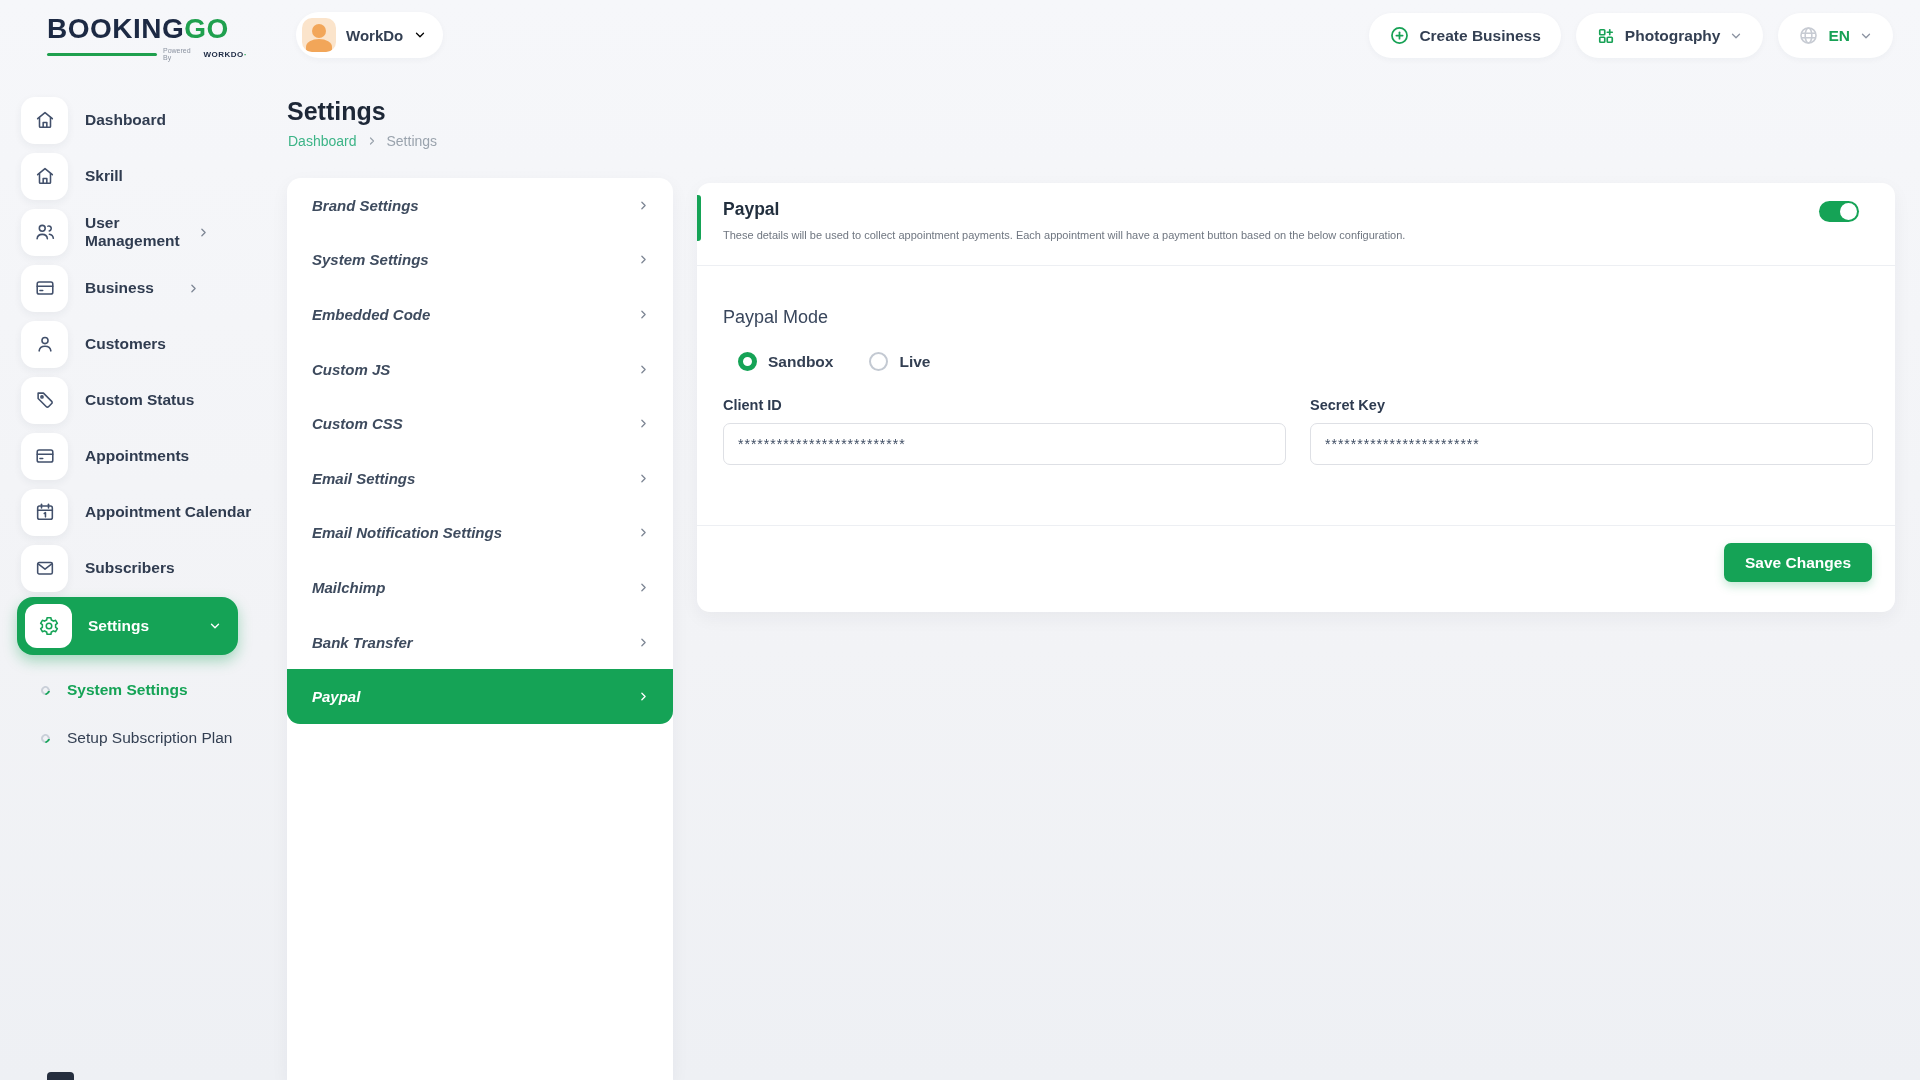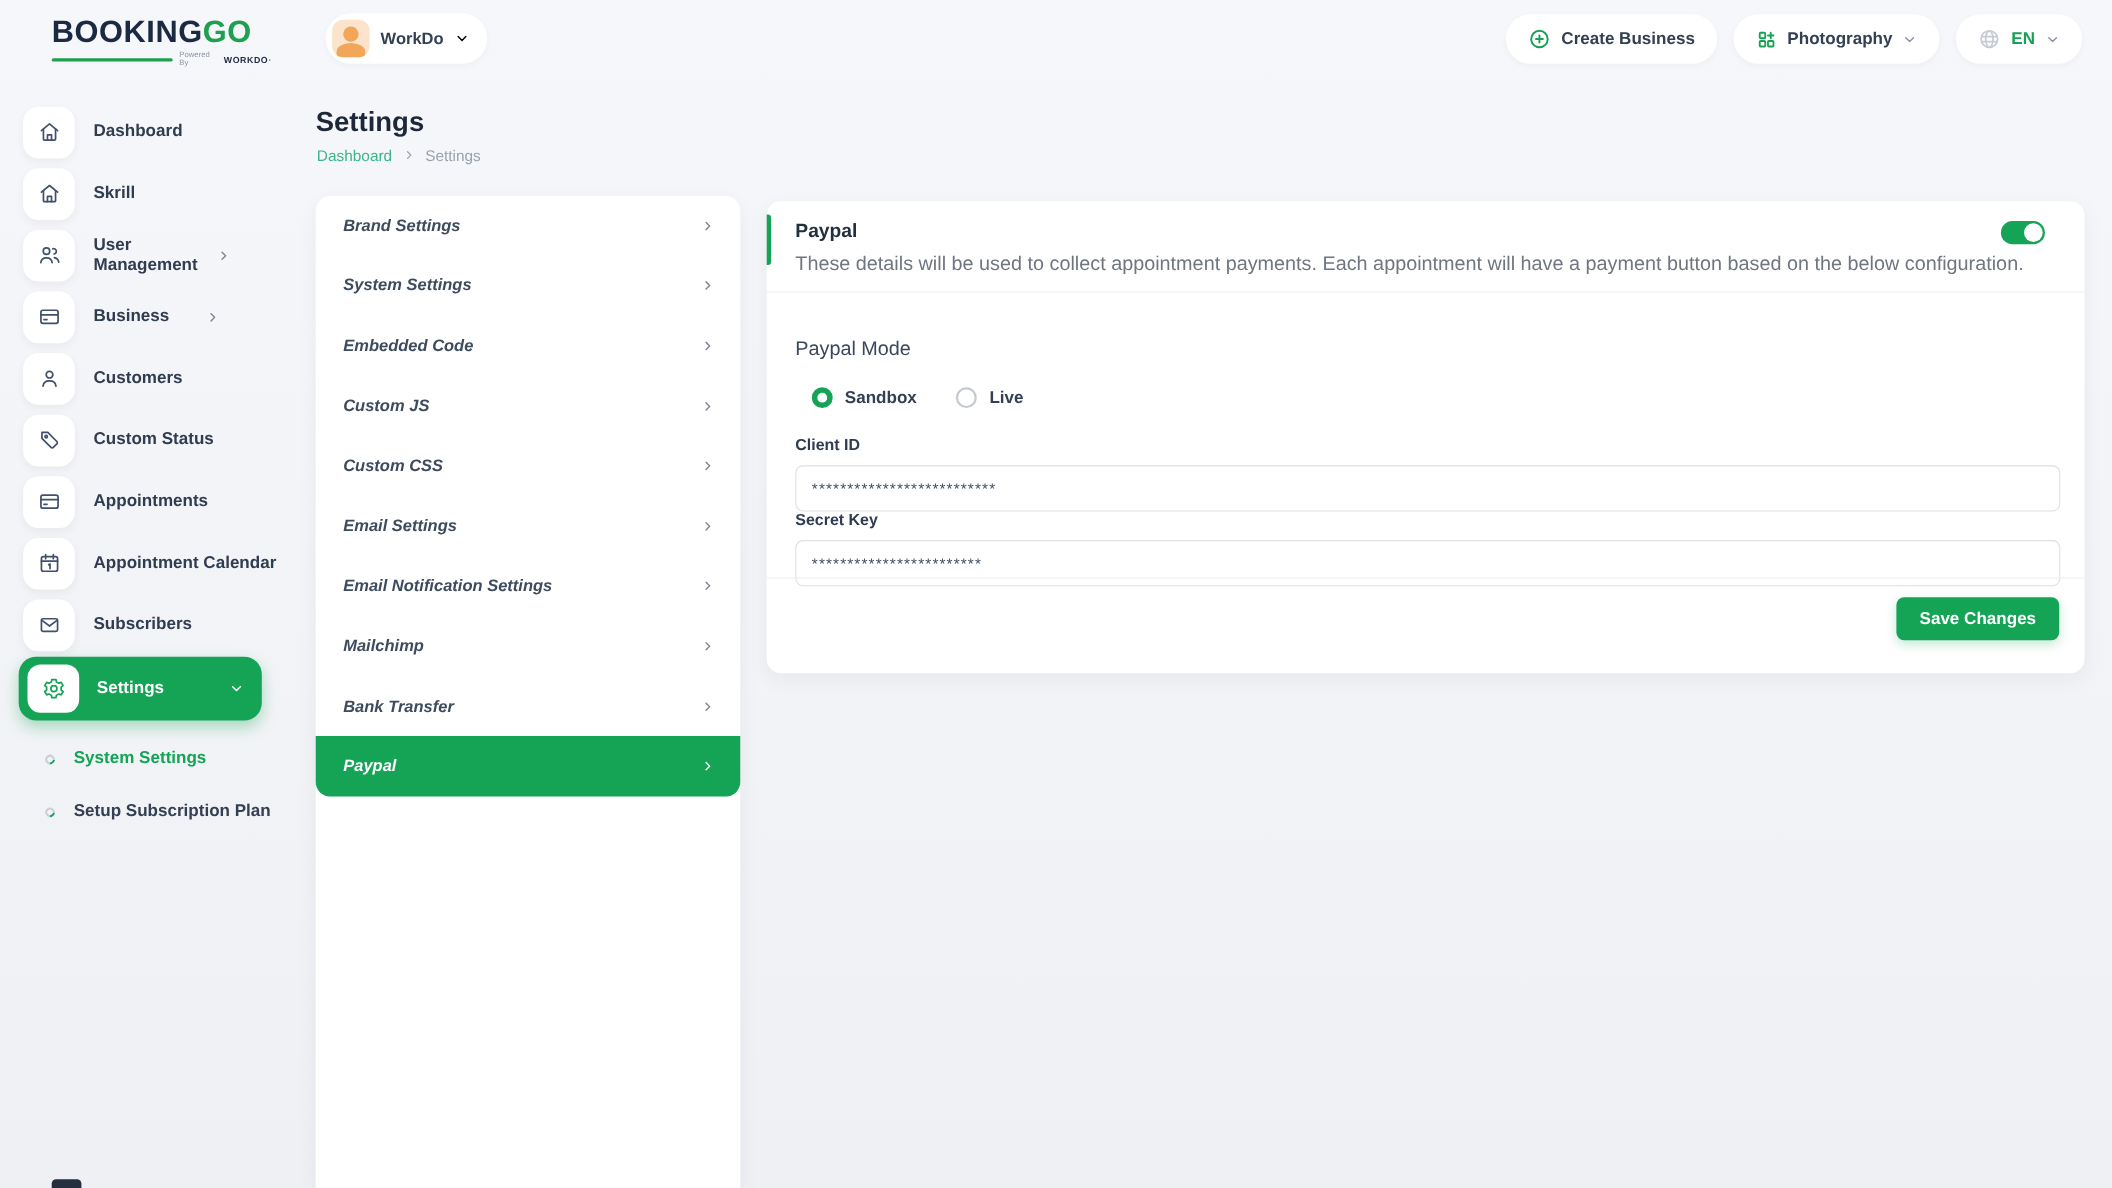--- a/index.html
+++ b/index.html
@@ -46,21 +46,21 @@
   .settings-row { margin:1px 20px 0 17px; height:58px; border-radius:16px; background:#15a356;
                   display:flex; align-items:center; padding-left:8px; gap:16px; cursor:pointer;
                   box-shadow:0 6px 14px rgba(21,163,86,.35); }
   .settings-row .icon-tile { width:44px; height:44px; border-radius:12px; box-shadow:none; color:#15a356; }
   .settings-row .srow-label { color:#fff; }
   .settings-row .chev { margin-left:auto; margin-right:16px; color:#fff; display:flex; }
 
   .subnav { padding-top:11px; }
   .subrow { height:48px; display:flex; align-items:center; padding-left:41px; gap:17px; cursor:pointer; }
   .bullet { width:9px; height:9px; border-radius:50%; border:2px solid #c9cfd8; border-bottom-color:#18a45c; transform:rotate(-40deg); }
-  .subrow-label { font-size:15.5px; font-weight:700; color:#333f52; }
+  .subrow-label { font-size:15.5px; font-weight:400; color:#333f52; }
   .subrow.active .subrow-label { color:#15a356; font-weight:800; }
 
   
   .page-title { position:absolute; left:287px; top:97px; font-size:25px; font-weight:700; color:#1d2737; }
   .breadcrumb { position:absolute; left:288px; top:133px; display:flex; align-items:center; gap:9px; font-size:14px; }
   .bc-link { color:#3db487; cursor:pointer; }
   .bc-sep { color:#9aa3ad; display:flex; }
   .bc-current { color:#9aa3ad; }
 
   
@@ -70,34 +70,34 @@
   .menu-item-label { font-size:15px; font-weight:600; color:#3e4b5e;font-style:italic; }
   .menu-item .chev { margin-left:auto; color:#7d8694; display:flex; }
   .menu-item.active { background:#15a356; border-radius:0 0 13px 13px; }
   .menu-item.active .menu-item-label, .menu-item.active .chev { color:#fff; }
 
   
   .card { position:absolute; left:697px; top:183px; width:1198px; height:429px;
           background:#fff; border-radius:13px; box-shadow:0 6px 18px rgba(33,43,66,.05); }
   .card-accent { position:absolute; left:0; top:12px; width:4px; height:46px; background:#15a356; border-radius:0 3px 3px 0; }
   .card-title { position:absolute; left:26px; top:16px; font-size:17.5px; font-weight:700; color:#222f3e; }
-  .card-desc { position:absolute; left:26px; top:46px; font-size:18px; color:#6f7680; }
+  .card-desc { position:absolute; left:26px; top:46px; font-size:11px; color:#6f7680; }
   .switch { position:absolute; right:36px; top:18px; width:40px; height:21px; border-radius:11px; background:#15a356; cursor:pointer; }
   .switch .knob { position:absolute; right:2px; top:2px; width:17px; height:17px; border-radius:50%; background:#fff; }
   .hr { position:absolute; left:0; width:100%; height:1px; background:#edeff3; }
   .hr1 { top:82px; } .hr2 { top:342px; }
 
   .mode-label { position:absolute; left:26px; top:124px; font-size:18px; color:#39465c; }
   .radio-row { position:absolute; left:41px; top:169px; display:flex; align-items:center; gap:36px; }
   .radio-opt { display:flex; align-items:center; gap:11px; cursor:pointer; }
   .radio { width:19px; height:19px; border-radius:50%; background:#fff; border:2px solid #c3c9d2; }
   .radio.checked { border:5.5px solid #15a356; }
   .radio-label { font-size:15.5px; font-weight:600; color:#333f52; }
 
-  .fields { position:absolute; left:26px; top:214px; width:1150px; display:grid; grid-template-columns:1fr; column-gap:24px; }
+  .fields { position:absolute; left:26px; top:214px; width:1150px; display:grid; grid-template-columns:1fr 1fr; column-gap:24px; }
   .field-label { font-size:14.5px; font-weight:700; color:#2e3b50; }
   .field-input { margin-top:10px; width:100%; height:42px; border:1px solid #dee0e5; border-radius:7px;
                  padding:0 14px; font-size:14px; letter-spacing:1px; color:#3f4d63; background:#fff;
                  font-family:"Liberation Sans", sans-serif; outline:none; }
 
   .save-btn { position:absolute; right:23px; top:360px; height:39px; padding:0 21px; border:none;
               background:#15a356; color:#fff; font-size:15.5px; font-weight:600; border-radius:7px;
               font-family:"Liberation Sans", sans-serif; cursor:pointer; box-shadow:0 4px 10px rgba(21,163,86,.25); }
 
   .partial-tooltip { position:absolute; left:47px; top:1072px; width:27px; height:12px; background:#252e3e; border-radius:4px; }

